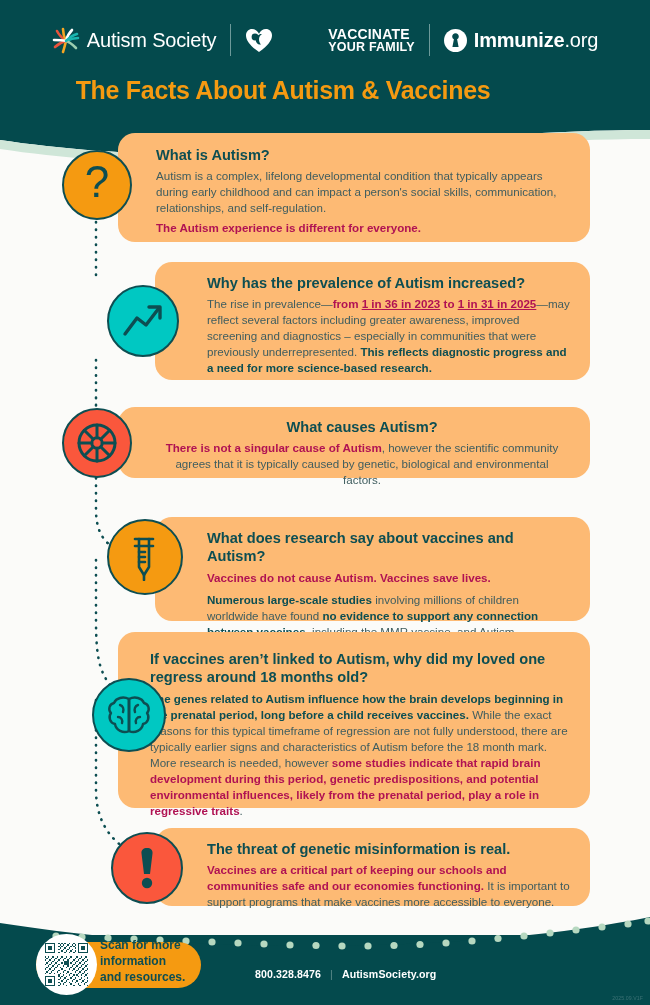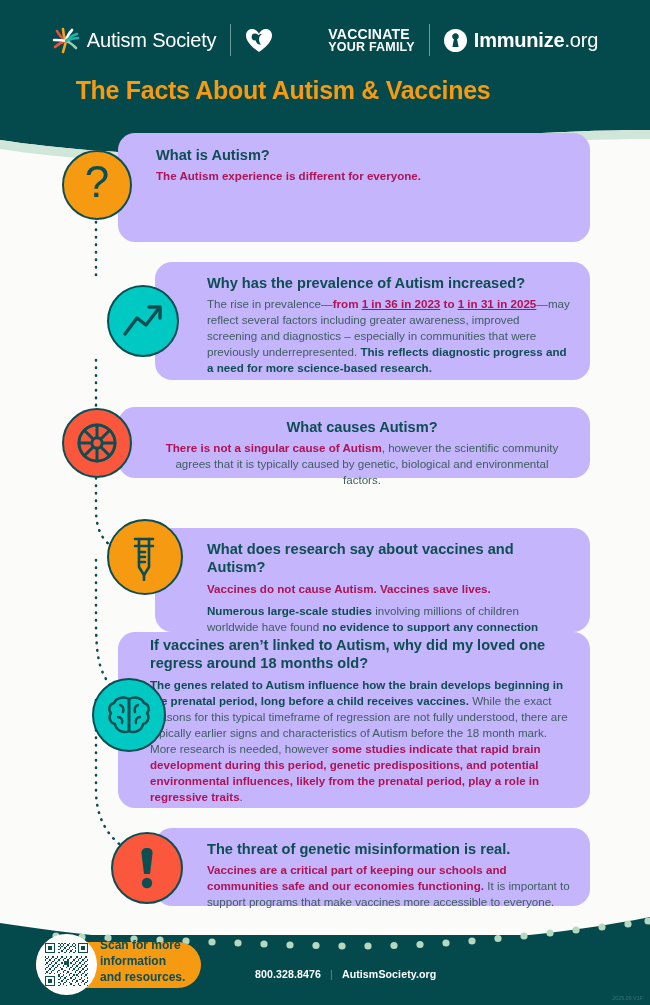--- a/index.html
+++ b/index.html
@@ -89,21 +89,21 @@
     position: absolute;
     left: 0; top: 0;
     width: 650px; height: 1005px;
     z-index: 2;
     pointer-events: none;
   }
 
   
   .card {
     position: absolute;
-    background: #c4b5fd;
+    background: #fdba74;
     border-radius: 17px;
     z-index: 3;
   }
   .card-body {
     position: relative;
     z-index: 4;
   }
   .card h3 {
     color: #0d4e52;
     font-weight: 700;
@@ -272,20 +272,21 @@
       <path d="M96,360 C96,400 96,400 96,410"></path>
       <path d="M96,478 L96,510 C96,540 112,550 130,553"></path>
       <path d="M96,560 L96,620 C96,660 100,672 112,688"></path>
       <path d="M96,700 L96,790 C96,830 120,850 148,860"></path>
     </g>
   </svg>
 
   <div class="card" style="left:118px; top:133px; width:472px; height:109px;">
     <div class="card-body" style="padding:13px 22px 12px 38px;">
       <h3>What is Autism?</h3>
+      <p><span>Autism is a complex, lifelong developmental condition that typically appears during early childhood and can impact a person's social skills, communication, relationships, and self-regulation.</span></p>
       <p><span class="mag">The Autism experience is different for everyone.</span></p>
     </div>
   </div>
   <div class="icon-circle" style="left:62px; top:150px; width:70px; height:70px; background:#f59a11;">
     <svg width="44" height="48" viewBox="0 0 44 48">
       <text x="22" y="36" text-anchor="middle" font-family="Liberation Sans, sans-serif" font-size="44" font-weight="400" fill="#0d4e52">?</text>
     </svg>
   </div>
 
   <div class="card" style="left:155px; top:262px; width:435px; height:118px;">
@@ -317,42 +318,42 @@
         <path d="M6 24 L18.8 24"></path>
         <path d="M29.2 24 L42 24"></path>
         <path d="M11.3 11.3 L20.3 20.3"></path>
         <path d="M27.7 27.7 L36.7 36.7"></path>
         <path d="M36.7 11.3 L27.7 20.3"></path>
         <path d="M20.3 27.7 L11.3 36.7"></path>
       </g>
     </svg>
   </div>
 
-  <div class="card" style="left:155px; top:528px; width:435px; height:104px;">
+  <div class="card" style="left:155px; top:517px; width:435px; height:104px;">
     <div class="card-body" style="padding:12px 20px 12px 52px;">
       <h3>What does research say about vaccines and Autism?</h3>
       <p><span class="mag">Vaccines do not cause Autism. Vaccines save lives.</span></p>
       <p style="margin-top:6px;"><span class="dk">Numerous large-scale studies</span><span> involving millions of children worldwide have found </span><span class="dk">no evidence to support any connection between vaccines</span><span>, including the MMR vaccine, and Autism.</span></p>
     </div>
   </div>
   <div class="icon-circle" style="left:107px; top:519px; width:76px; height:76px; background:#f59a11;">
     <svg width="46" height="48" viewBox="0 0 46 48">
       <g stroke="#0d4e52" stroke-width="2.6" fill="none" stroke-linecap="round" stroke-linejoin="round">
         <path d="M13 6 L31 6"></path>
         <path d="M17 6 L17 13 M27 6 L27 13"></path>
         <path d="M13 13 L31 13"></path>
         <path d="M17 13 L17 34 L22 42 L27 34 L27 13"></path>
         <path d="M22 42 L22 47"></path>
         <path d="M17 19 L23 19 M17 24 L23 24 M17 29 L23 29"></path>
       </g>
     </svg>
   </div>
 
   <div class="card" style="left:118px; top:632px; width:472px; height:176px;">
-    <div class="card-body" style="padding:4px 22px 12px 32px;">
+    <div class="card-body" style="padding:18px 22px 12px 32px;">
       <h3>If vaccines aren’t linked to Autism, why did my loved one regress around 18 months old?</h3>
       <p><span class="dk">The genes related to Autism influence how the brain develops beginning in the prenatal period, long before a child receives vaccines.</span><span> While the exact reasons for this typical timeframe of regression are not fully understood, there are typically earlier signs and characteristics of Autism before the 18 month mark. More research is needed, however </span><span class="mag">some studies indicate that rapid brain development during this period, genetic predispositions, and potential environmental influences, likely from the prenatal period, play a role in regressive traits</span><span>.</span></p>
     </div>
   </div>
   <div class="icon-circle" style="left:92px; top:678px; width:74px; height:74px; background:#00c8c2;">
     <svg width="46" height="44" viewBox="0 0 46 44">
       <g stroke="#0d4e52" stroke-width="2.4" fill="none" stroke-linecap="round" stroke-linejoin="round">
         <path d="M23 6 C17 3 10 5 8 10 C3 11 2 17 5 20 C2 24 4 30 9 31 C10 37 17 41 23 38 Z"></path>
         <path d="M23 6 C29 3 36 5 38 10 C43 11 44 17 41 20 C44 24 42 30 37 31 C36 37 29 41 23 38 Z"></path>
         <path d="M23 6 L23 38"></path>

